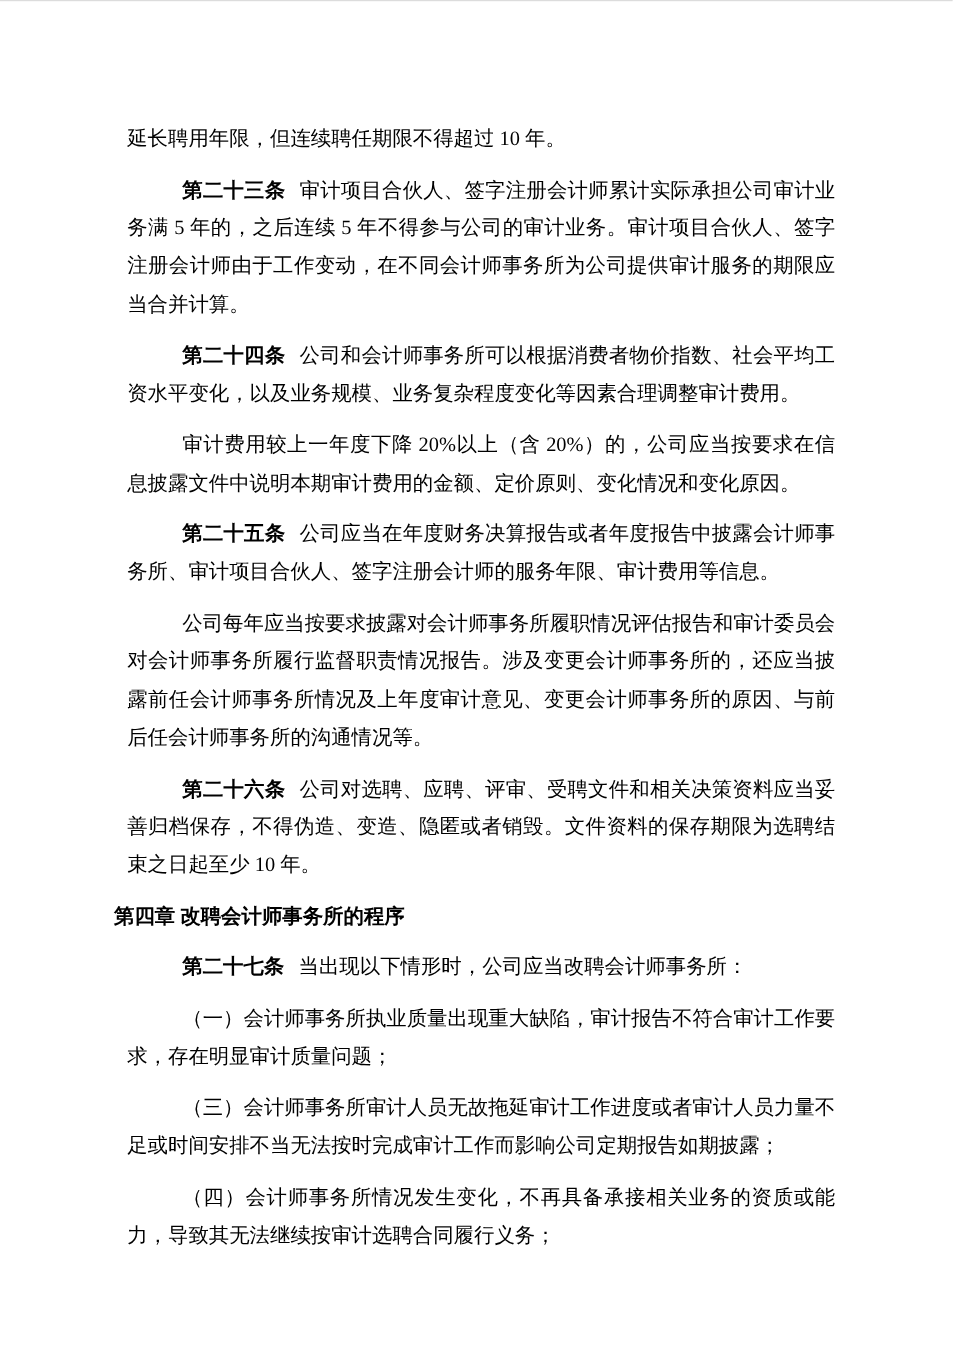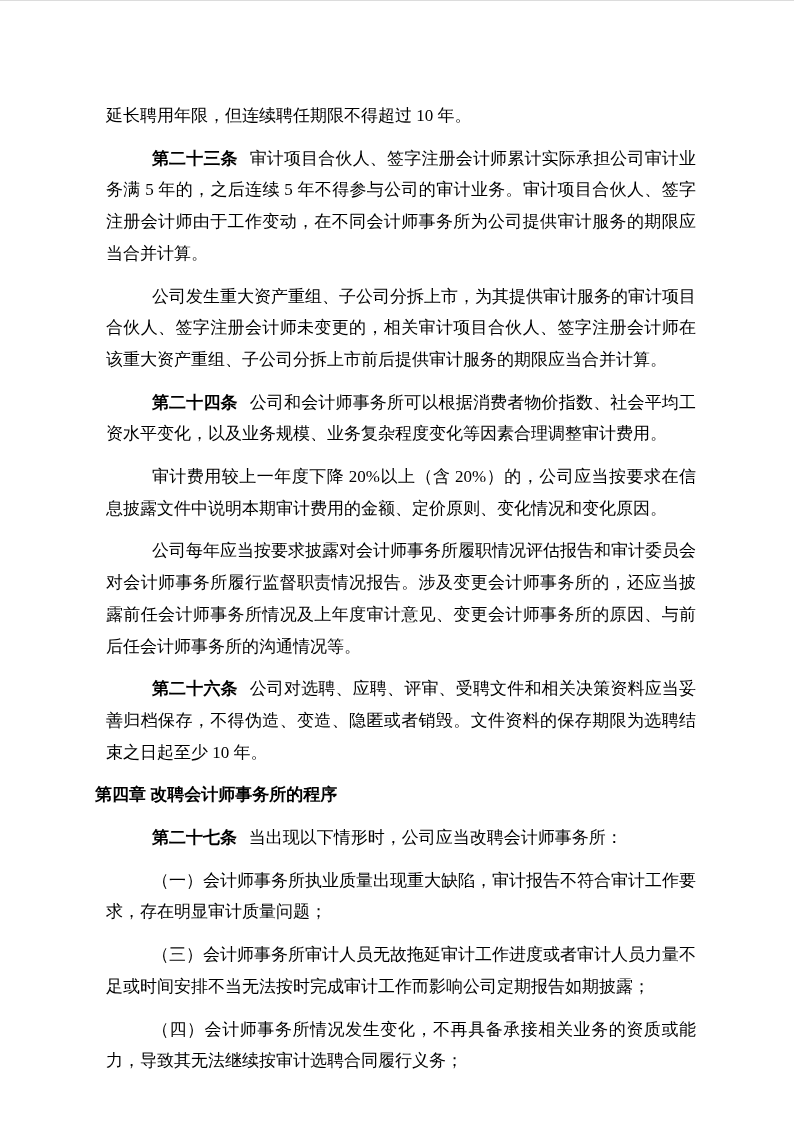--- a/index.html
+++ b/index.html
@@ -47,26 +47,26 @@
 </style>
 </head>
 <body>
 
 <div class="page">
 
   <p class="para"><span>延长聘用年限，但连续聘任期限不得超过 10 年。</span></p>
 
   <p class="para indent"><span class="lead">第二十三条</span><span>审计项目合伙人、签字注册会计师累计实际承担公司审计业务满 5 年的，之后连续 5 年不得参与公司的审计业务。审计项目合伙人、签字注册会计师由于工作变动，在不同会计师事务所为公司提供审计服务的期限应当合并计算。</span></p>
 
-  <p class="para indent"><span>公司发生重大资产重组、子公司分拆上市，为其提供审计服务的审计项目合伙人、签字注册会计师未变更的，相关审计项目合伙人、签字注册会计师在该重大资产重组、子公司分拆上市前后提供审计服务的期限应当合并计算。</span></p>
 
   <p class="para indent"><span class="lead">第二十四条</span><span>公司和会计师事务所可以根据消费者物价指数、社会平均工资水平变化，以及业务规模、业务复杂程度变化等因素合理调整审计费用。</span></p>
 
   <p class="para indent"><span>审计费用较上一年度下降 20%以上（含 20%）的，公司应当按要求在信息披露文件中说明本期审计费用的金额、定价原则、变化情况和变化原因。</span></p>
 
+  <p class="para indent"><span class="lead">第二十五条</span><span>公司应当在年度财务决算报告或者年度报告中披露会计师事务所、审计项目合伙人、签字注册会计师的服务年限、审计费用等信息。</span></p>
 
   <p class="para indent"><span>公司每年应当按要求披露对会计师事务所履职情况评估报告和审计委员会对会计师事务所履行监督职责情况报告。涉及变更会计师事务所的，还应当披露前任会计师事务所情况及上年度审计意见、变更会计师事务所的原因、与前后任会计师事务所的沟通情况等。</span></p>
 
   <p class="para indent"><span class="lead">第二十六条</span><span>公司对选聘、应聘、评审、受聘文件和相关决策资料应当妥善归档保存，不得伪造、变造、隐匿或者销毁。文件资料的保存期限为选聘结束之日起至少 10 年。</span></p>
 
   <h2 class="chapter">第四章 改聘会计师事务所的程序</h2>
 
   <p class="para indent"><span class="lead">第二十七条</span><span>当出现以下情形时，公司应当改聘会计师事务所：</span></p>
 
   <p class="para indent"><span>（一）会计师事务所执业质量出现重大缺陷，审计报告不符合审计工作要求，存在明显审计质量问题；</span></p>

